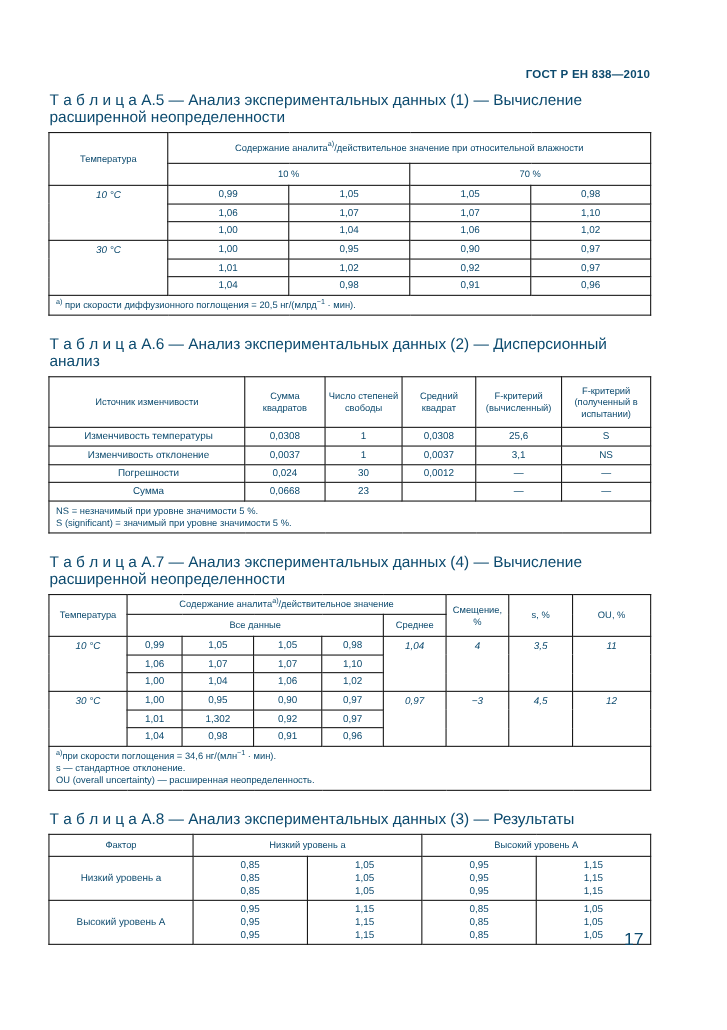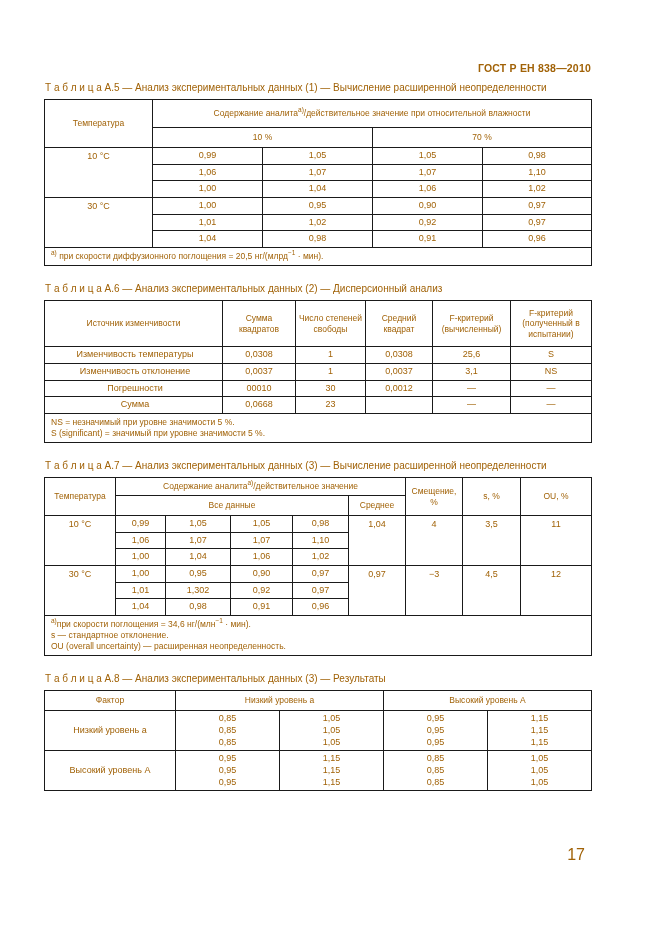--- a/index.html
+++ b/index.html
@@ -1,39 +1,39 @@
 <!DOCTYPE html>
 <html><head>
 <meta charset="utf-8">
 <style>
   * { box-sizing: border-box; }
   html,body { margin:0; padding:0; background:#e8e8e8; }
   .page {
     position:relative; width:661px; height:936px; margin:0 auto;
     background:#ffffff; font-family:"Liberation Sans","DejaVu Sans",sans-serif;
-    color:#a16207; overflow:hidden;
+    color:#0c4a6e; overflow:hidden;
   }
   .content { position:absolute; left:44px; top:62px; width:547px; }
   .doc-header { text-align:right; font-weight:bold; font-size:10.5px; margin-bottom:8px; letter-spacing:0.2px; }
-  .caption { font-size:10px; margin:0 0 6px 1px; }
+  .caption { font-size:14px; margin:0 0 6px 1px; }
   .caption.gap { margin-top:17px; }
 
   table.tbl { width:100%; border-collapse:collapse; table-layout:fixed; }
   .tbl td {
     border:1px solid #1a1a1a; font-size:9px; padding:2px 3px;
     text-align:center; vertical-align:middle; line-height:1.3; height:14px;
     overflow:hidden;
   }
   .tbl td.hc { font-size:8.5px; line-height:1.25; padding:2px 2px; }
   .tbl td.h1 { height:28px; }
   .tbl td.h2 { height:20px; }
   .tbl td.h6 { height:46px; }
   .tbl td.h8 { height:20px;margin-top:40px; }
   .tbl td.left { text-align:center; padding-left:6px; }
-  .tbl td.top { vertical-align:top; padding-top:3px; }
+  .tbl td.top { vertical-align:top; padding-top:3px;font-style:italic; }
   .tbl td.fn { text-align:left; font-size:8.5px; padding:3px 6px; height:auto; }
   .pre { white-space:pre-line; }
   sup { font-size:6.5px; line-height:0; vertical-align:super; }
   .page-number { position:absolute; right:76px; top:846px; font-size:16px; }
 </style>
 </head>
 <body>
 
 <div class="page">
   <div class="content">
@@ -136,21 +136,21 @@
         <tr>
           <td class="left">Изменчивость отклонение</td>
           <td>0,0037</td>
           <td>1</td>
           <td>0,0037</td>
           <td>3,1</td>
           <td>NS</td>
         </tr>
         <tr>
           <td class="left">Погрешности</td>
-          <td>00010</td>
+          <td>0,024</td>
           <td>30</td>
           <td>0,0012</td>
           <td>—</td>
           <td>—</td>
         </tr>
         <tr>
           <td class="left">Сумма</td>
           <td>0,0668</td>
           <td>23</td>
           <td></td>
@@ -158,21 +158,21 @@
           <td>—</td>
         </tr>
 
         <tr>
           <td colspan="6" class="fn pre">NS = незначимый при уровне значимости 5 %.
 S (significant) = значимый при уровне значимости 5 %.</td>
         </tr>
       </tbody>
     </table>
 
-    <div class="caption gap">Т а б л и ц а  А.7 — Анализ экспериментальных данных (3) — Вычисление расширенной неопределенности</div>
+    <div class="caption gap">Т а б л и ц а  А.7 — Анализ экспериментальных данных (4) — Вычисление расширенной неопределенности</div>
     <table class="tbl">
       <colgroup>
         <col style="width:71px">
           <col style="width:50px">
           <col style="width:65px">
           <col style="width:62px">
           <col style="width:56px">
           <col style="width:57px">
           <col style="width:57px">
           <col style="width:58px">

